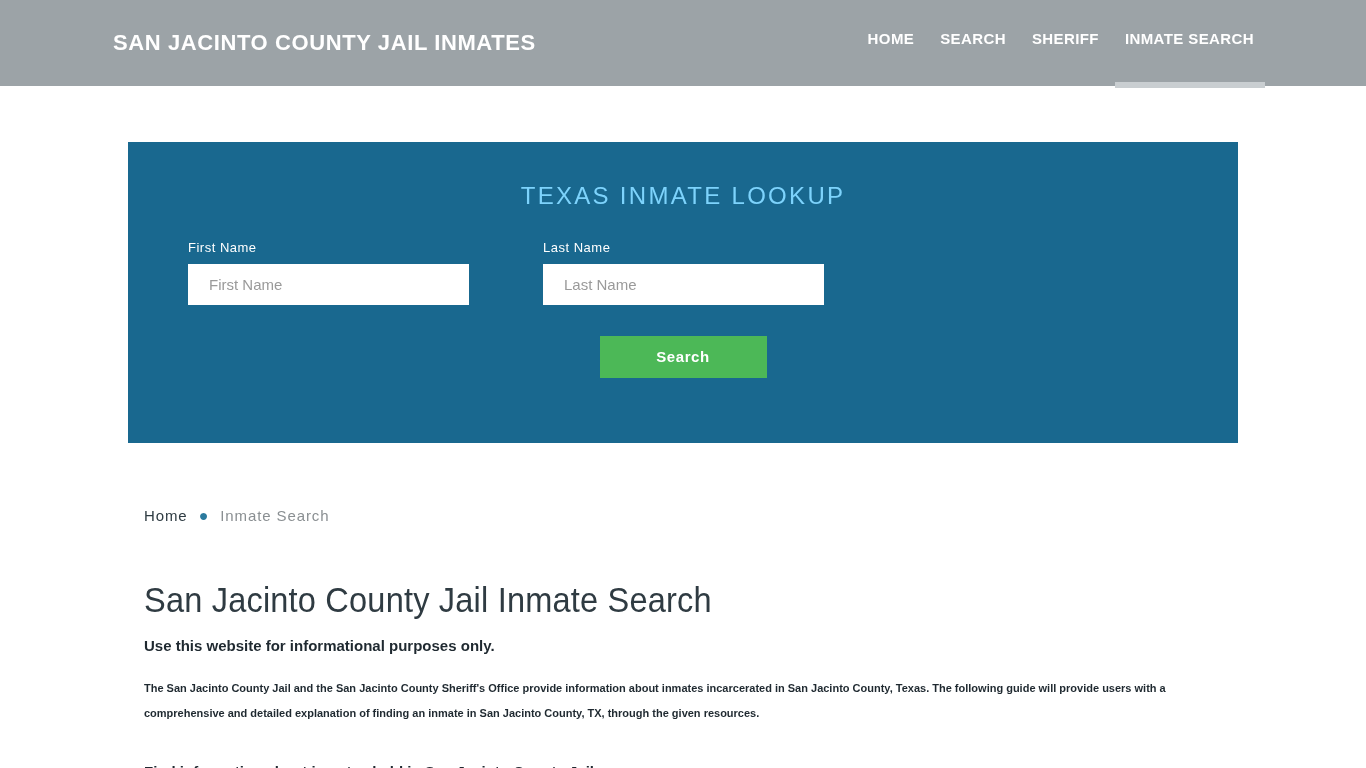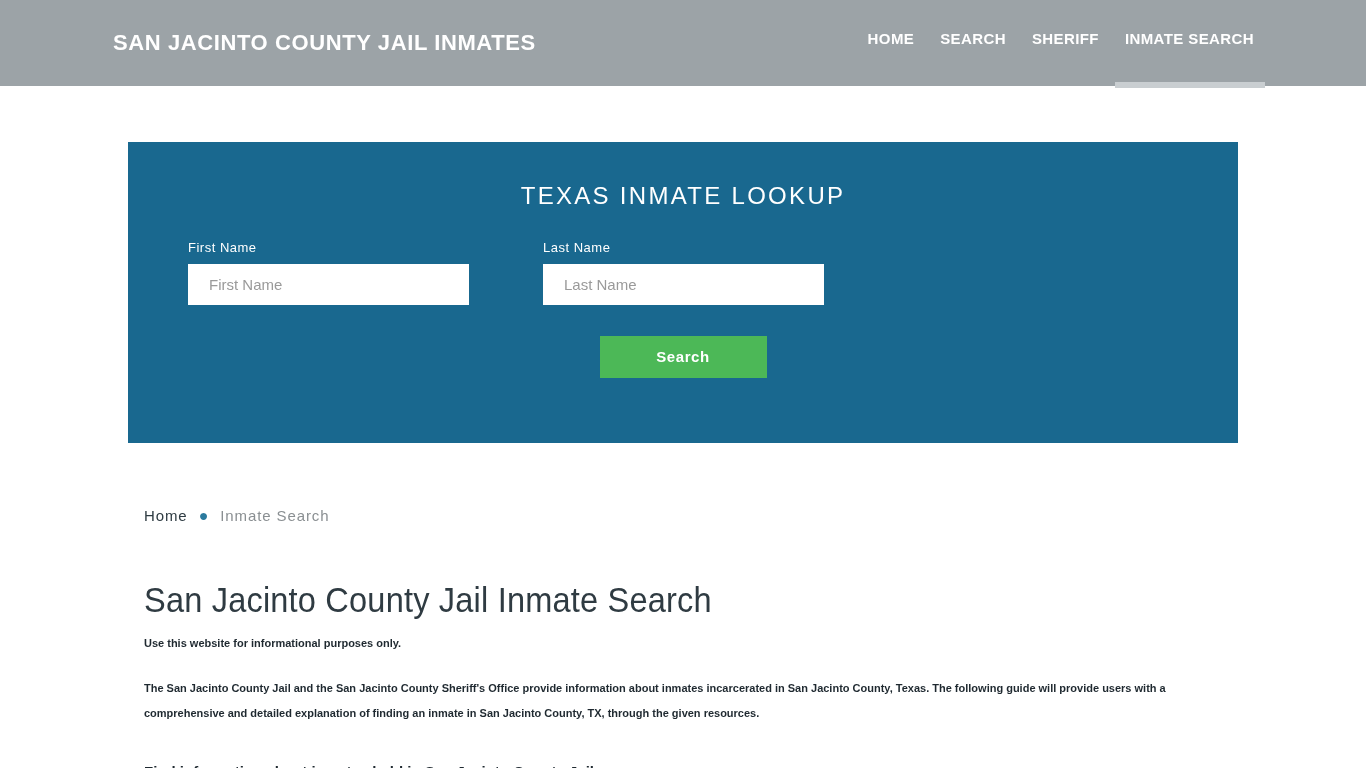--- a/index.html
+++ b/index.html
@@ -70,21 +70,21 @@
     position: absolute;
     left: 128px;
     top: 142px;
     width: 1110px;
     height: 301px;
     background: #19688f;
   }
 
   .lookup-title {
     text-align: center;
-    color: #ffffff;
+    color: #7dd3fc;
     font-size: 24px;
     font-weight: normal;
     letter-spacing: 2.3px;
     padding-top: 40px;
     font-family: "Liberation Sans", sans-serif;
   }
 
   .form-row {
     position: relative;
     margin-top: 30px;
@@ -185,21 +185,21 @@
     white-space: nowrap;
     font-family: "Liberation Sans Narrow", "Liberation Sans", sans-serif;
     transform: scaleX(0.93);
     transform-origin: left center;
   }
 
   .lead-text {
     position: absolute;
     left: 144px;
     top: 637px;
-    font-size: 11px;
+    font-size: 15px;
     font-weight: bold;
     color: #1f2930;
     font-family: "Liberation Sans", sans-serif;
   }
 
   .body-paragraph {
     position: absolute;
     left: 144px;
     top: 676px;
     width: 1090px;

